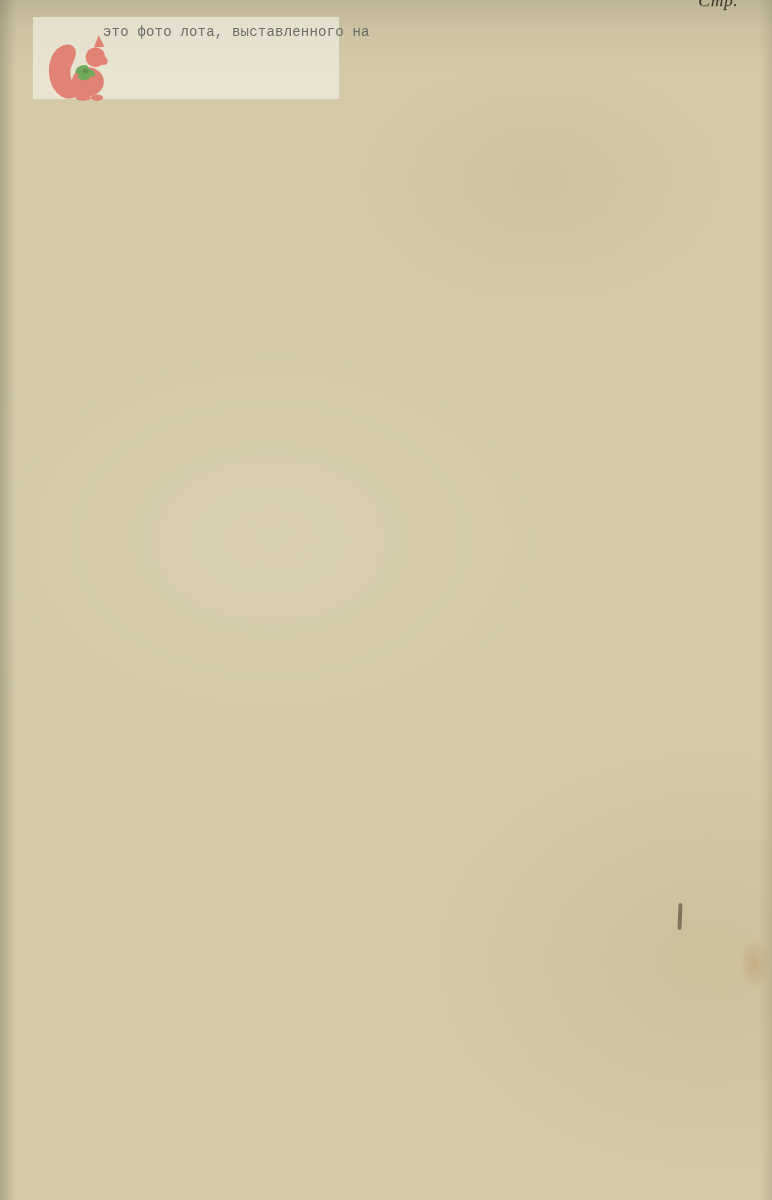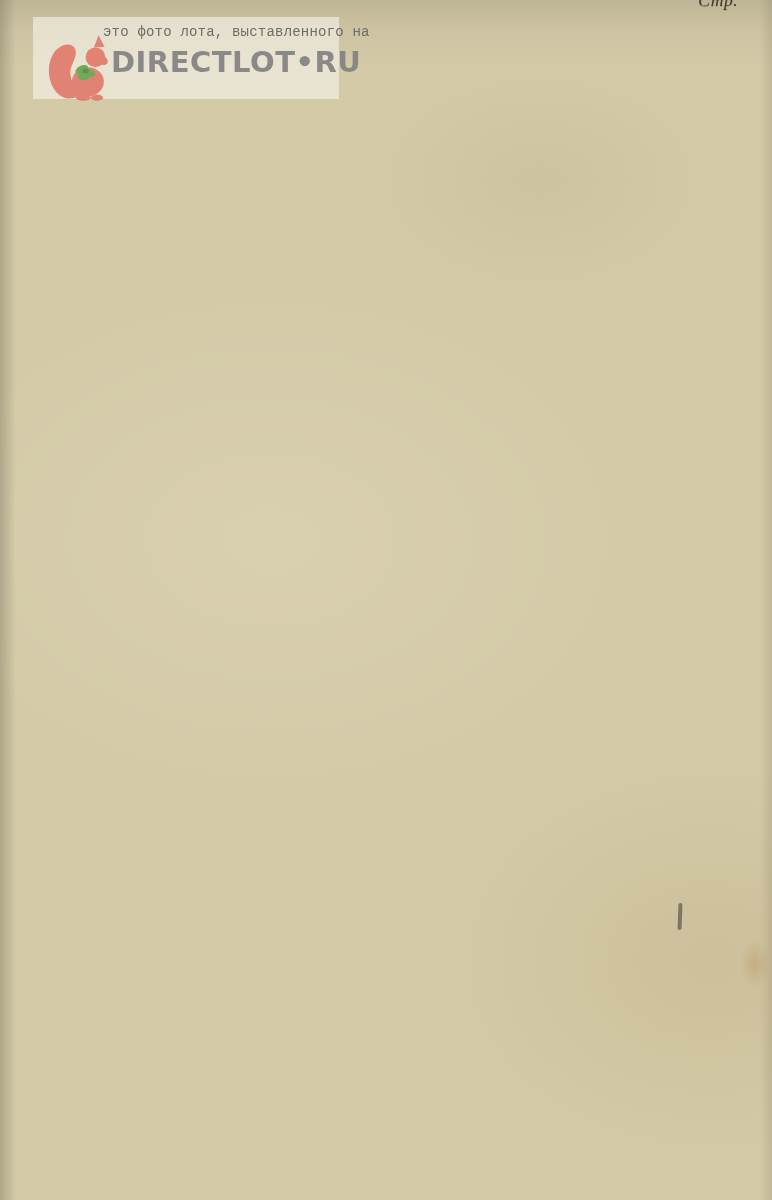--- a/index.html
+++ b/index.html
@@ -70,14 +70,13 @@
       <ellipse cx="75" cy="85" rx="8" ry="4"></ellipse>
     </g>
     <g fill="#4f9a3a">
       <ellipse cx="55" cy="48" rx="9" ry="5" transform="rotate(-25 55 48)"></ellipse>
       <ellipse cx="64" cy="52" rx="9" ry="5" transform="rotate(20 64 52)"></ellipse>
       <ellipse cx="58" cy="57" rx="8" ry="5" transform="rotate(-5 58 57)"></ellipse>
     </g>
     <ellipse cx="60" cy="50" rx="4" ry="3" fill="#3c7a2c"></ellipse>
   </svg>
   <div class="wm-caption">это фото лота, выставленного на</div>
-  <div class="wm-brand">DIRECTLOT•RU</div>
 </div>
 
 </body></html>

